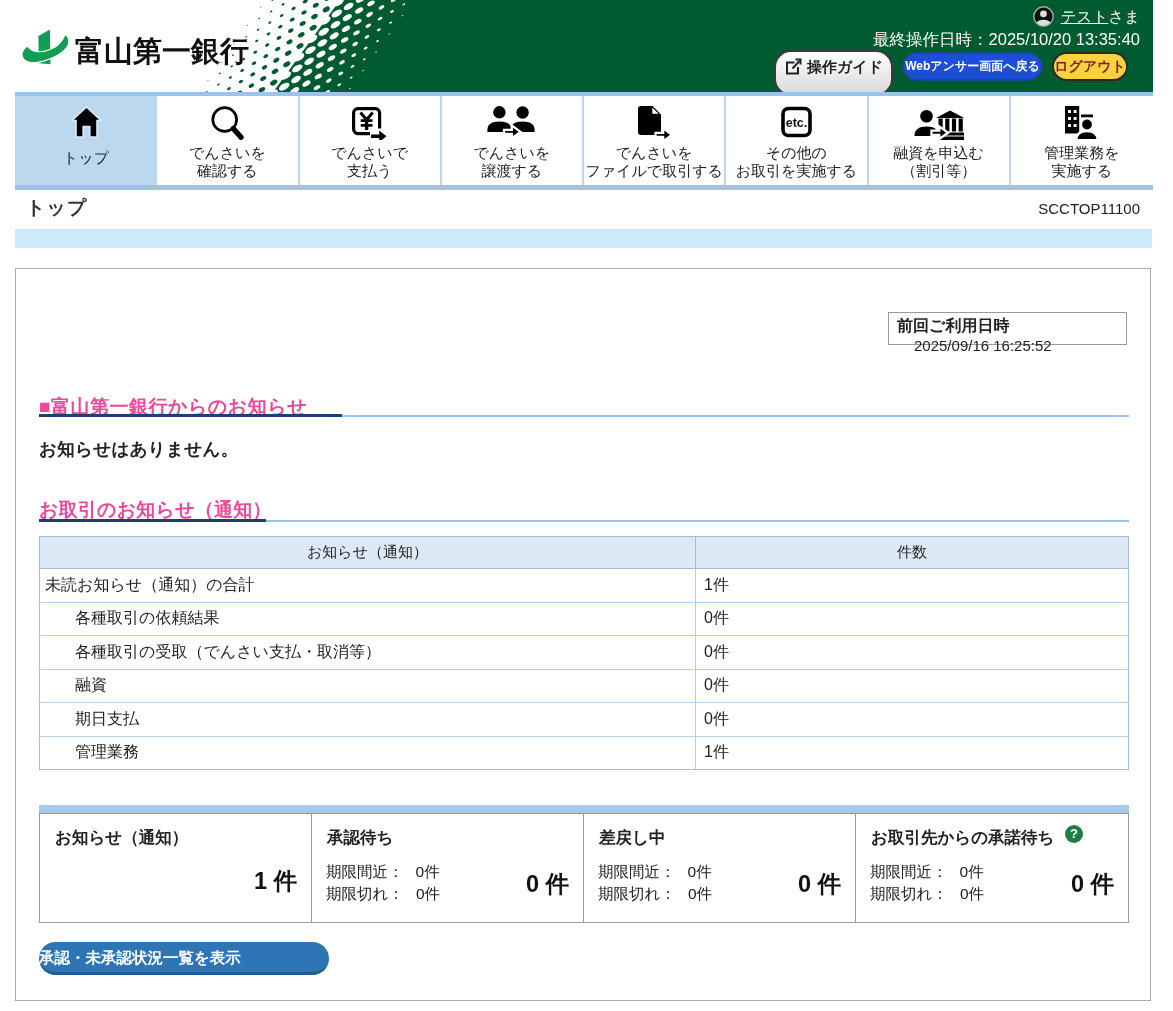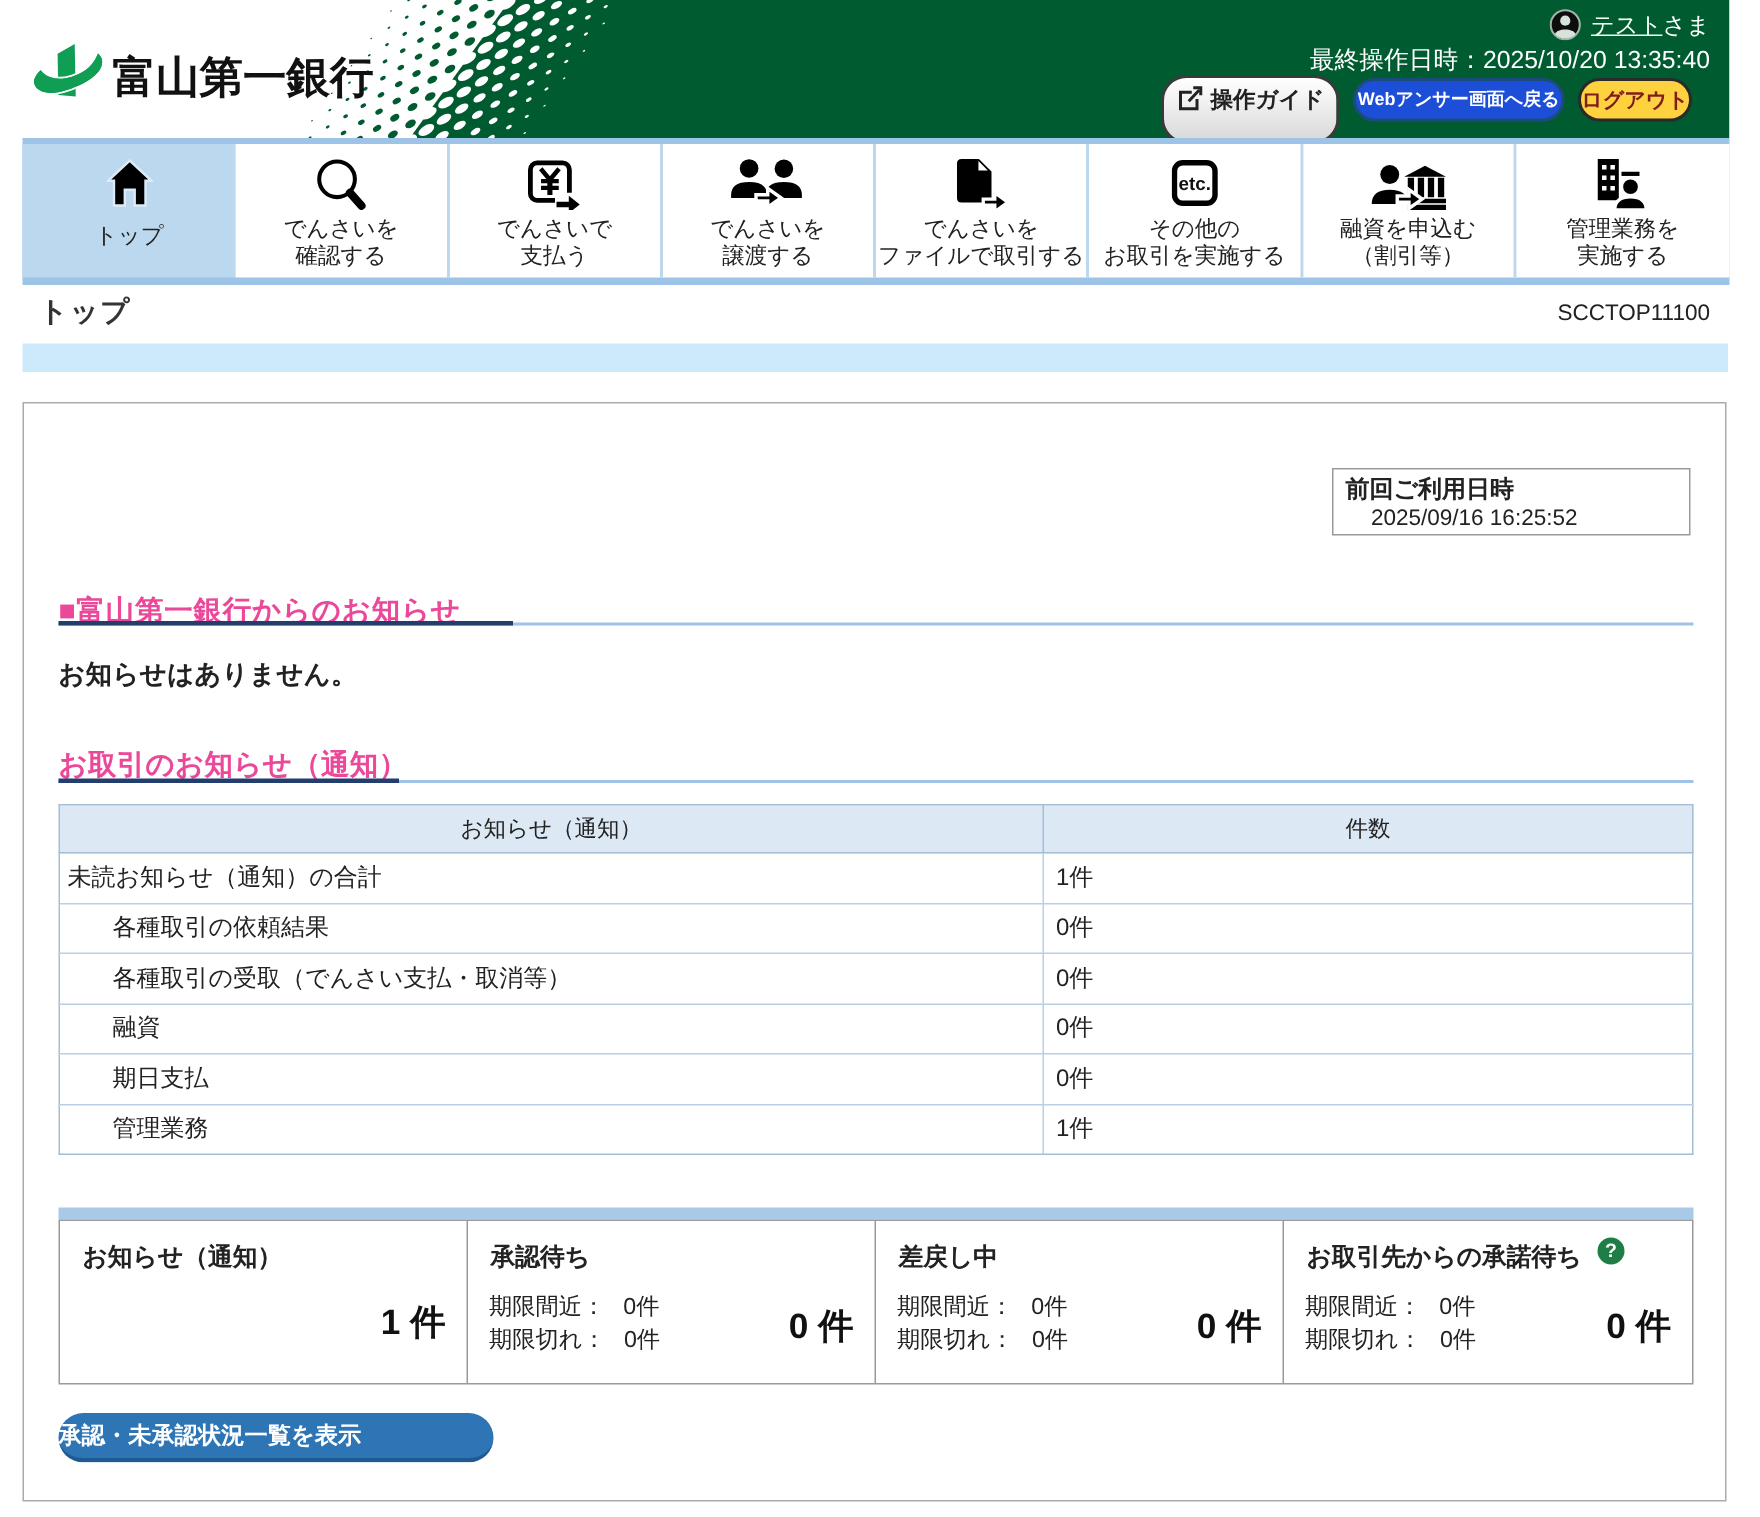--- a/index.html
+++ b/index.html
@@ -27,21 +27,21 @@
 .nitem.sel { background:#bcd8ee; border-right:none; }
 .nicon { position:absolute; left:0; top:10px; width:100%; height:36px; } .nicon svg { display:inline-block; vertical-align:top; }
 .nlabel { position:absolute; left:0; top:48px; width:100%; font-size:15px; line-height:17.5px; color:#222; }
 .nitem.sel .nlabel { top:53px; }
 
 #ptitle { position:absolute; left:26px; top:195px; font-size:19px; font-weight:bold; color:#333; letter-spacing:1px; }
 #pcode { position:absolute; top:200px; right:33px; font-size:15px; color:#222; }
 #bluebar { position:absolute; left:15px; top:229px; width:1137px; height:19px; background:#cdeafc; }
 
 #mainbox { position:absolute; left:15px; top:268px; width:1136px; height:733px; border:1px solid #ababab; background:#fff; }
-#lastuse { position:absolute; right:23px; top:43px; width:239px; height:45px; border:1px solid #9a9a9a; padding:3px 8px; }
+#lastuse { position:absolute; right:23px; top:43px; width:239px; height:33px; border:1px solid #9a9a9a; padding:3px 8px; }
 #lastuse .l1 { font-size:16px; font-weight:bold; color:#222; }
 #lastuse .l2 { font-size:15px; color:#222; margin-left:17px; margin-top:0px; }
 .h2line { position:absolute; left:23px; width:1090px; height:24px; font-size:19px; font-weight:bold; color:#ec4899; letter-spacing:0.5px; }
 .h2line .ull { position:absolute; left:0; top:21px; width:100%; height:2px; background:#9dc3e6; }
 .h2line .uld { position:absolute; left:0; top:20px; height:3px; background:#223d6e; }
 #h2a { top:125px; }
 #h2b { top:228px; letter-spacing:0.2px; }
 #h2b .uld { top:22px; }
 #h2b .ull { top:23px; }
 #noinfo { position:absolute; left:23px; top:168px; font-size:17.5px; font-weight:bold; color:#222; letter-spacing:0.3px; }

